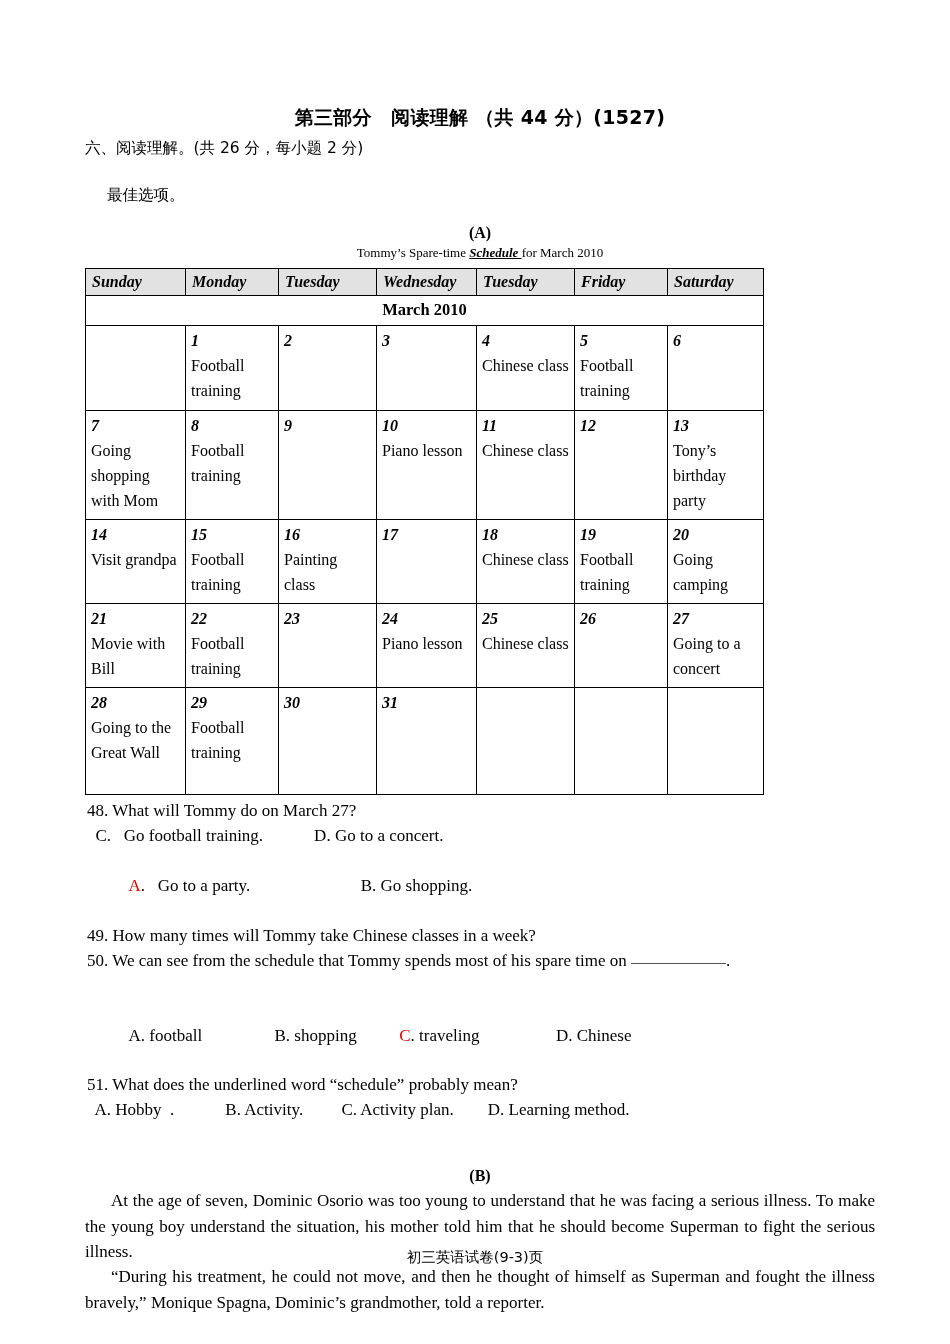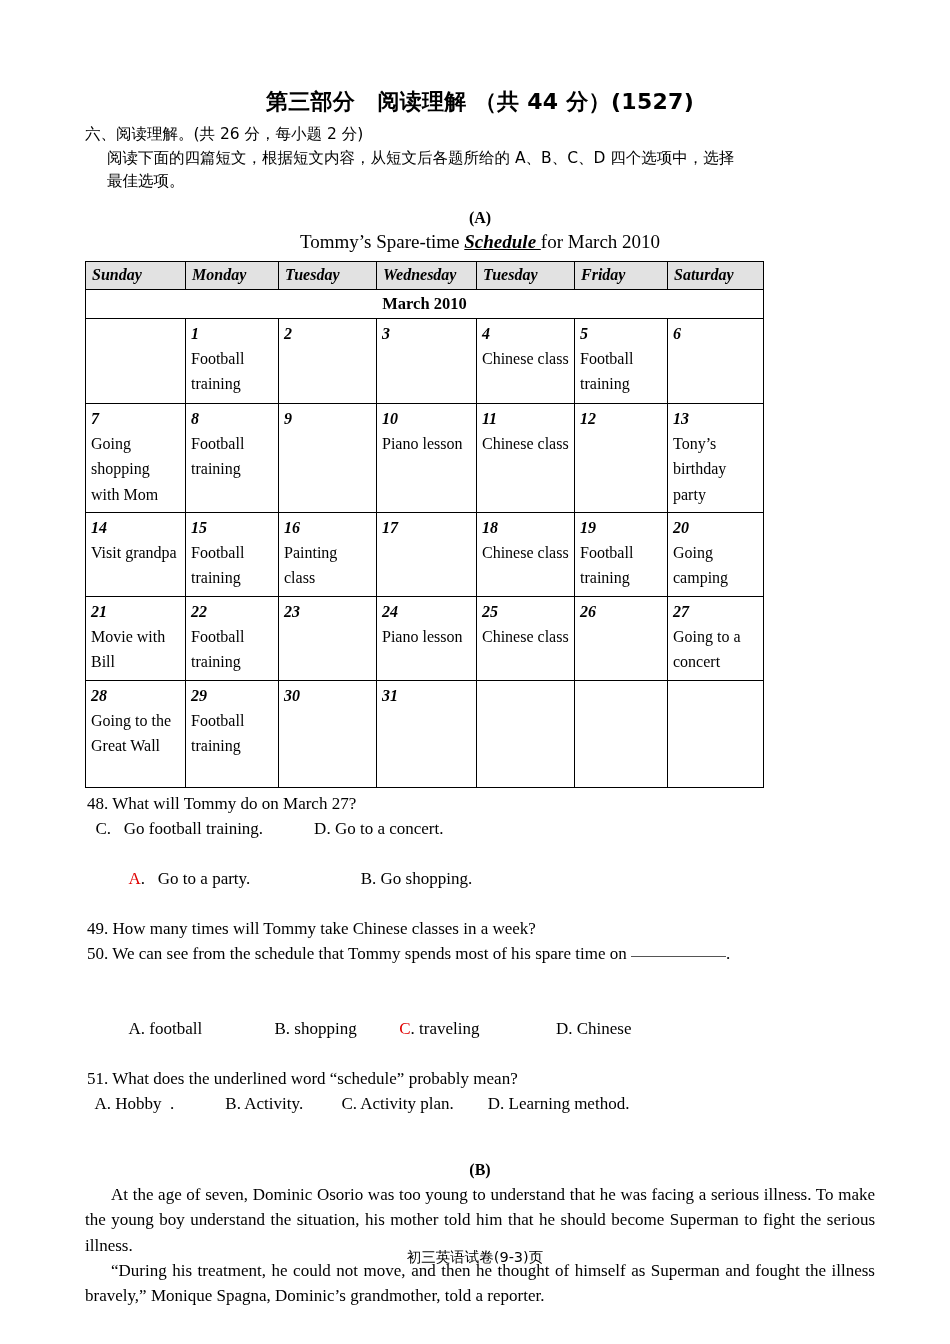--- a/index.html
+++ b/index.html
@@ -26,23 +26,23 @@
     left: 85px;
     top: 88px;
     width: 790px;
   }
 
   
   .part-title {
     text-align: center;
     font-family: "DejaVu Sans", sans-serif;
     font-weight: bold;
-    font-size: 22px;
+    font-size: 19px;
     letter-spacing: 0.3px;
-    margin: 0 0 7px 0;
+    margin: 18px 0 7px 0;
     line-height: 1.25;
   }
   .cn-line {
     font-family: "DejaVu Sans", sans-serif;
     font-size: 15.5px;
     line-height: 1.45;
     margin: 0;
   }
   .cn-para {
     font-family: "DejaVu Sans", sans-serif;
@@ -58,21 +58,21 @@
     text-align: center;
     font-weight: bold;
     font-size: 16px;
     margin: 16px 0 3px 0;
     font-family: "Liberation Serif", serif;
   }
   .sec-label.b-label { margin-top: 0; }
 
   .table-caption {
     text-align: center;
-    font-size: 19px;
+    font-size: 13px;
     margin: 0 0 6px 0;
     line-height: 1.3;
   }
   .sched-word {
     font-weight: bold;
     font-style: italic;
     text-decoration: underline;
   }
 
   
@@ -175,21 +175,20 @@
 <body>
 
 <div class="page">
   <div class="content">
 
     <div class="part-title">第三部分　阅读理解 （共 44 分）(1527)</div>
 
     <div class="cn-line">六、阅读理解。(共 26 分，每小题 2 分)</div>
 
     <div class="cn-para">
-      <span>阅读下面的四篇短文，根据短文内容，从短文后各题所给的 A、B、C、D 四个选项中，选择</span>
       <br>
       <span>最佳选项。</span>
     </div>
 
     <div class="sec-label">(A)</div>
 
     <div class="table-caption">
       <span>Tommy’s Spare-time </span><span class="sched-word">Schedule </span><span>for March 2010</span>
     </div>
 

